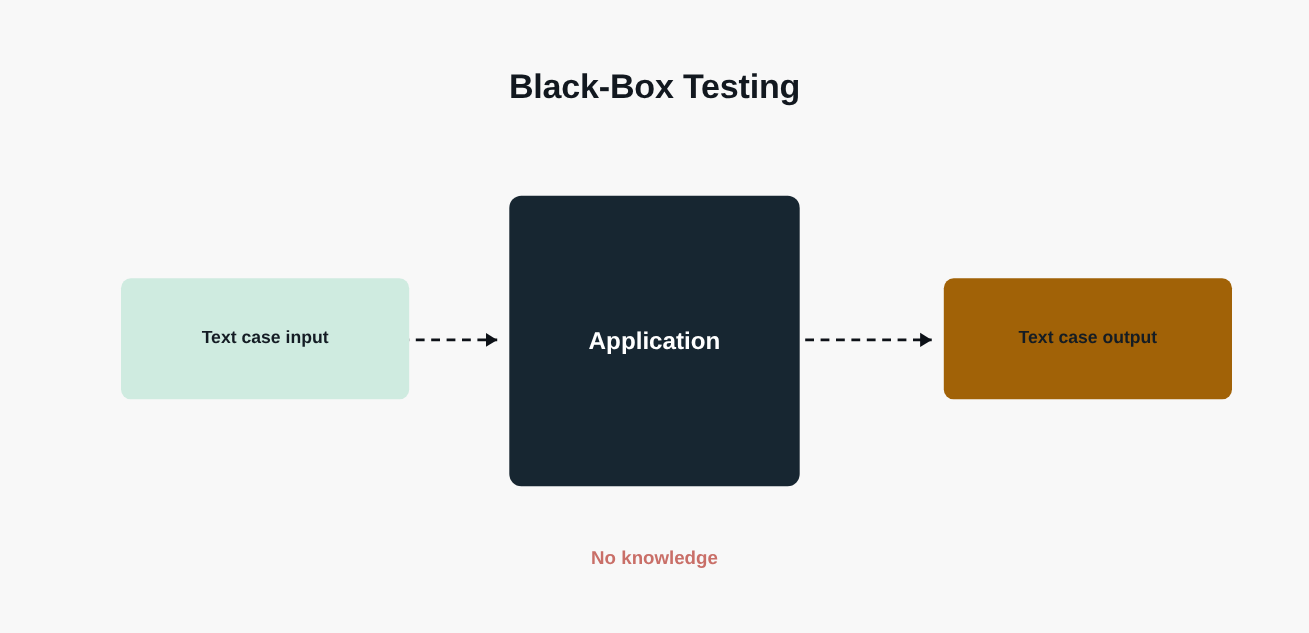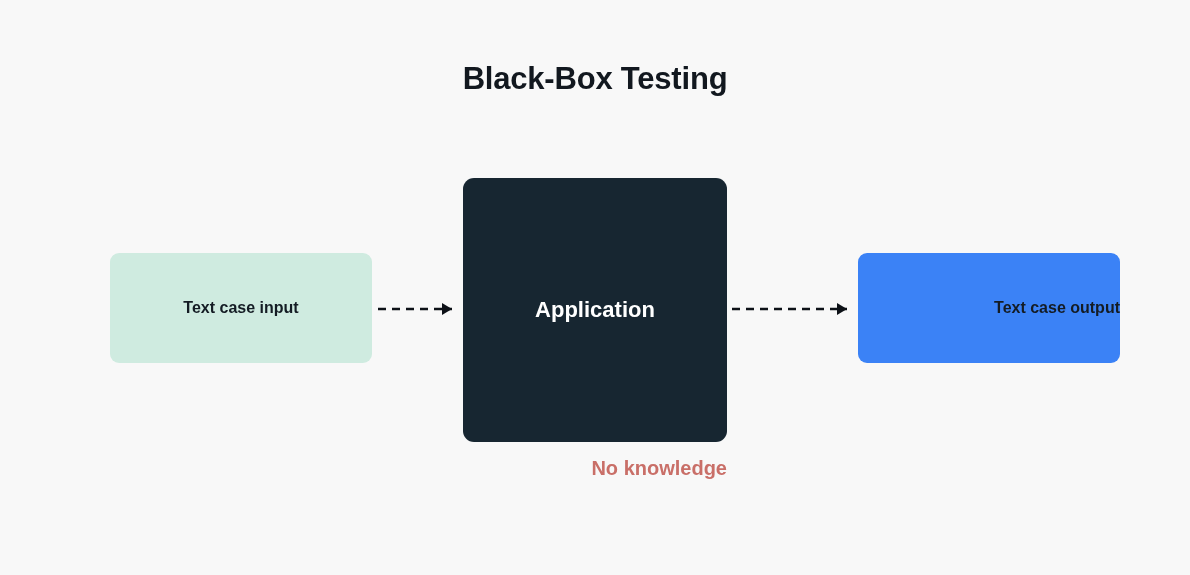--- a/index.html
+++ b/index.html
@@ -68,41 +68,40 @@
   }
   #node-app .node-label {
     color: #ffffff;
     font-size: 22px;
   }
   #node-output {
     left: 858px;
     top: 253px;
     width: 262px;
     height: 110px;
-    background: #3b82f6;
+    background: #a16207;
     border-radius: 9px;
-    justify-content: flex-end;
   }
   #node-output .node-label { color: #141c24; }
   .edge-svg {
     position: absolute;
     left: 0;
     top: 0;
     width: 1190px;
     height: 575px;
     overflow: visible;
     pointer-events: none;
   }
   .caption-no-knowledge {
     position: absolute;
     left: 463px;
-    top: 456px;
+    top: 496px;
     width: 264px;
-    text-align: right;
-    font-size: 20px;
+    text-align: center;
+    font-size: 17px;
     font-weight: bold;
     color: #c96f68;
     line-height: 24px;
     white-space: nowrap;
   }
 </style>
 </head>
 <body>
 
 <div id="canvas">

